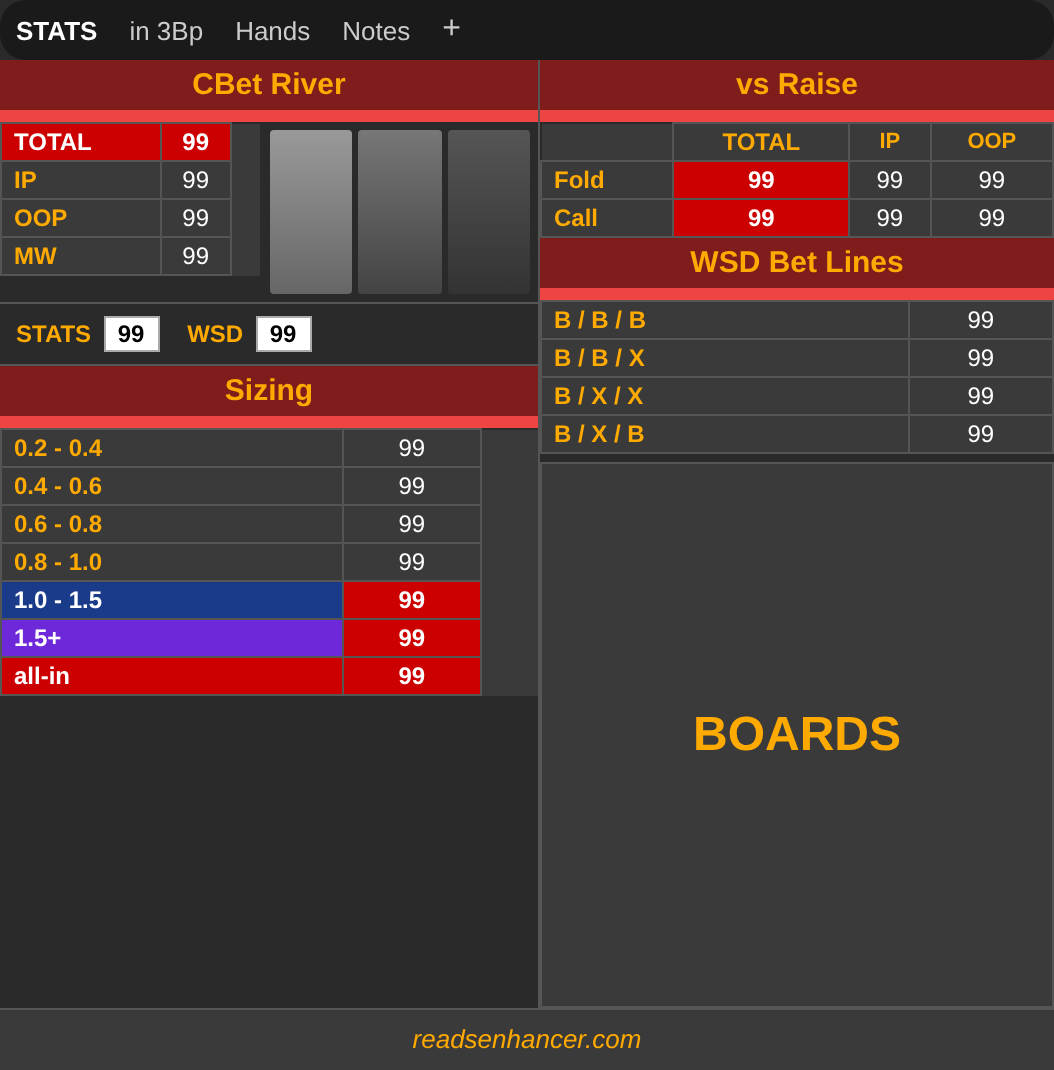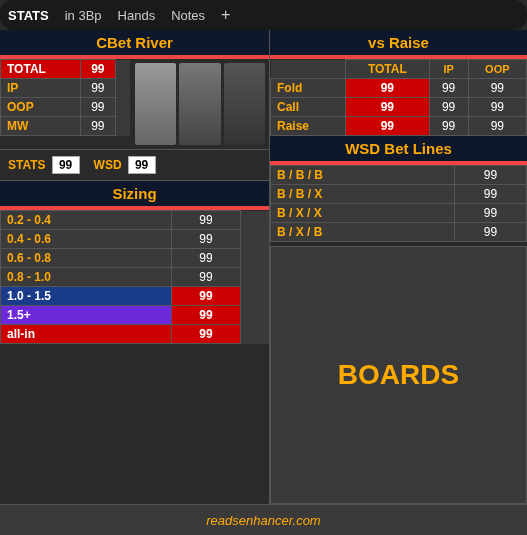--- a/index.html
+++ b/index.html
@@ -41,23 +41,23 @@
       background: #3a3a3a;
       border: 1px solid #555;
     }
 
     
     .section-header {
       text-align: center;
       font-size: 15px;
       font-weight: bold;
       color: #ffaa00;
-      background: #0f172a;
+      background: #7f1d1d;
       padding: 4px 0;
-      border-bottom: 4px solid #ef4444;
+      border-bottom: 6px solid #ef4444;
     }
 
     
     table {
       border-collapse: collapse;
       width: 100%;
     }
     td, th {
       border: 1px solid #555;
       text-align: center;
@@ -113,21 +113,21 @@
     .boards-panel {
       grid-column: 2;
       grid-row: 3;
       display: flex;
       align-items: center;
       justify-content: center;
       min-height: 80px;
     }
     .boards-text {
       color: #ffaa00;
-      font-size: 28px;
+      font-size: 24px;
       font-weight: bold;
     }
 
     
     .footer {
       grid-column: 1 / 3;
       text-align: center;
       padding: 6px;
       background: #3a3a3a;
       border-top: 1px solid #555;
@@ -296,26 +296,20 @@
             <td class="red-cell">99</td>
             <td class="value-cell">99</td>
             <td class="value-cell">99</td>
           </tr>
           <tr>
             <td class="label-cell">Call</td>
             <td class="red-cell">99</td>
             <td class="value-cell">99</td>
             <td class="value-cell">99</td>
           </tr>
-          <tr>
-            <td class="label-cell">Raise</td>
-            <td class="red-cell">99</td>
-            <td class="value-cell">99</td>
-            <td class="value-cell">99</td>
-          </tr>
         </tbody>
           </table>
       </div>
 
       <div style="margin-top:0;">
         <div class="section-header">WSD Bet Lines</div>
         <table>
           <tbody>
               <tr>
             <td class="label-cell">B / B / B</td>

